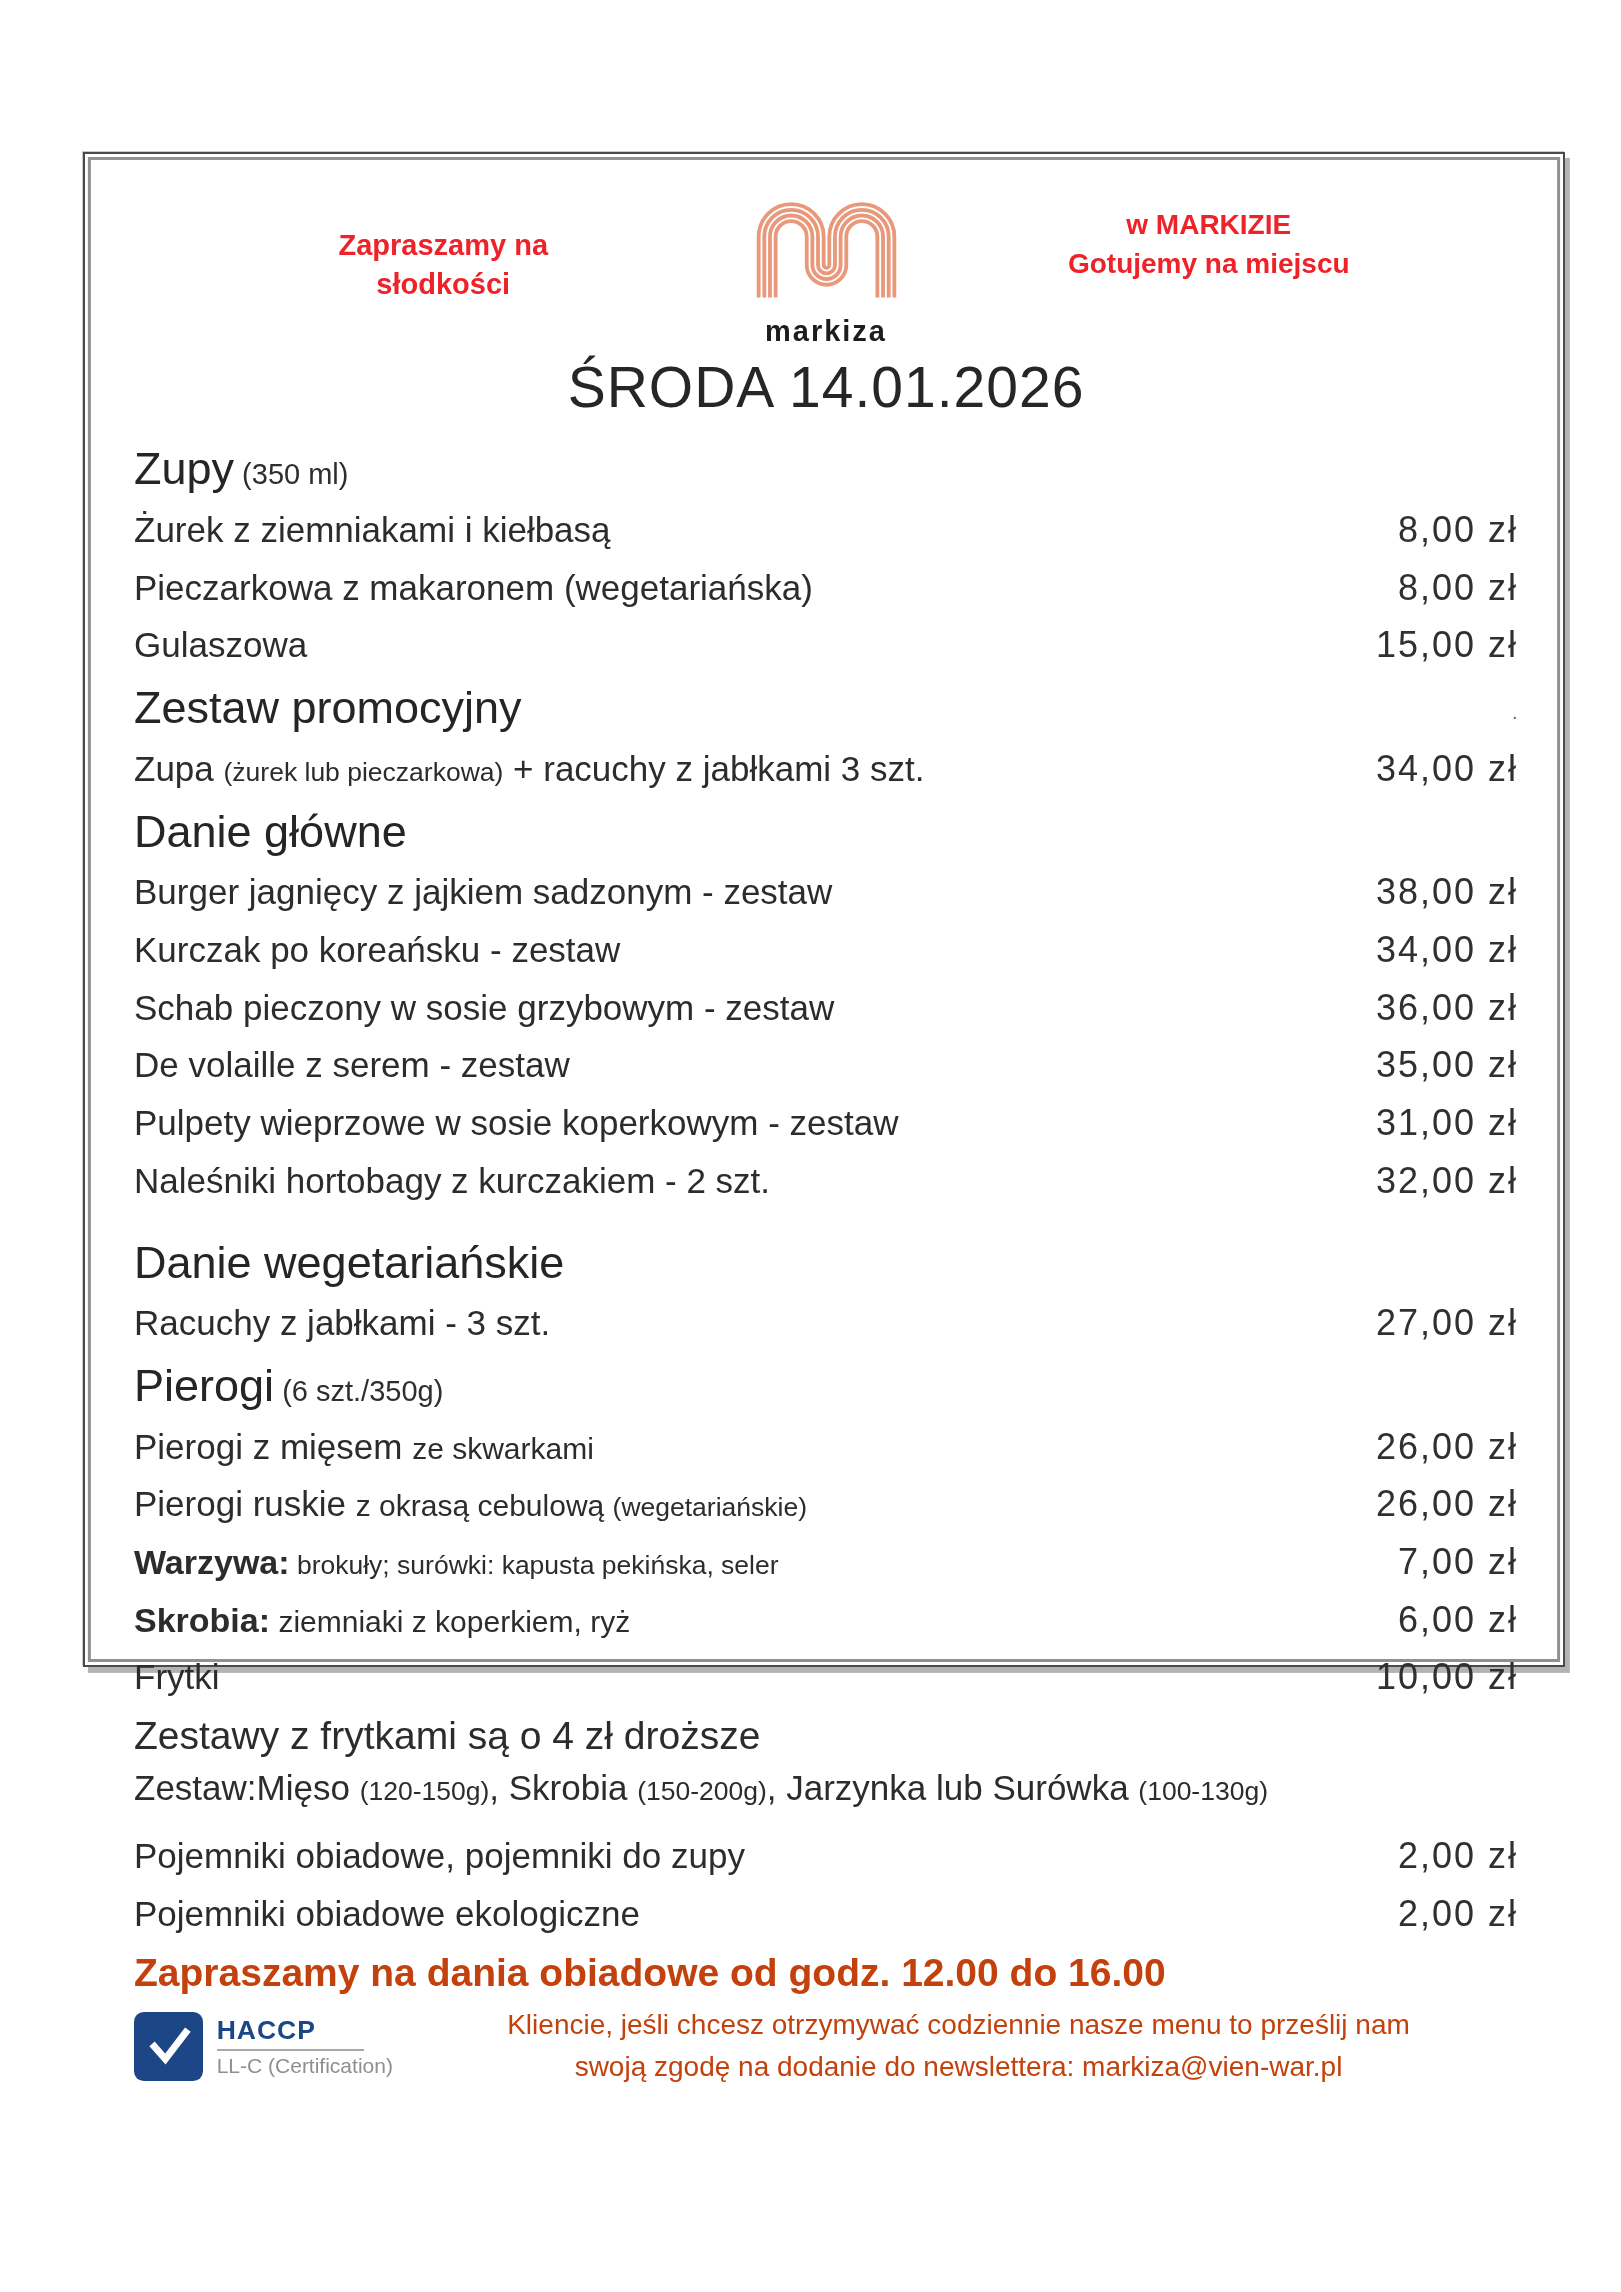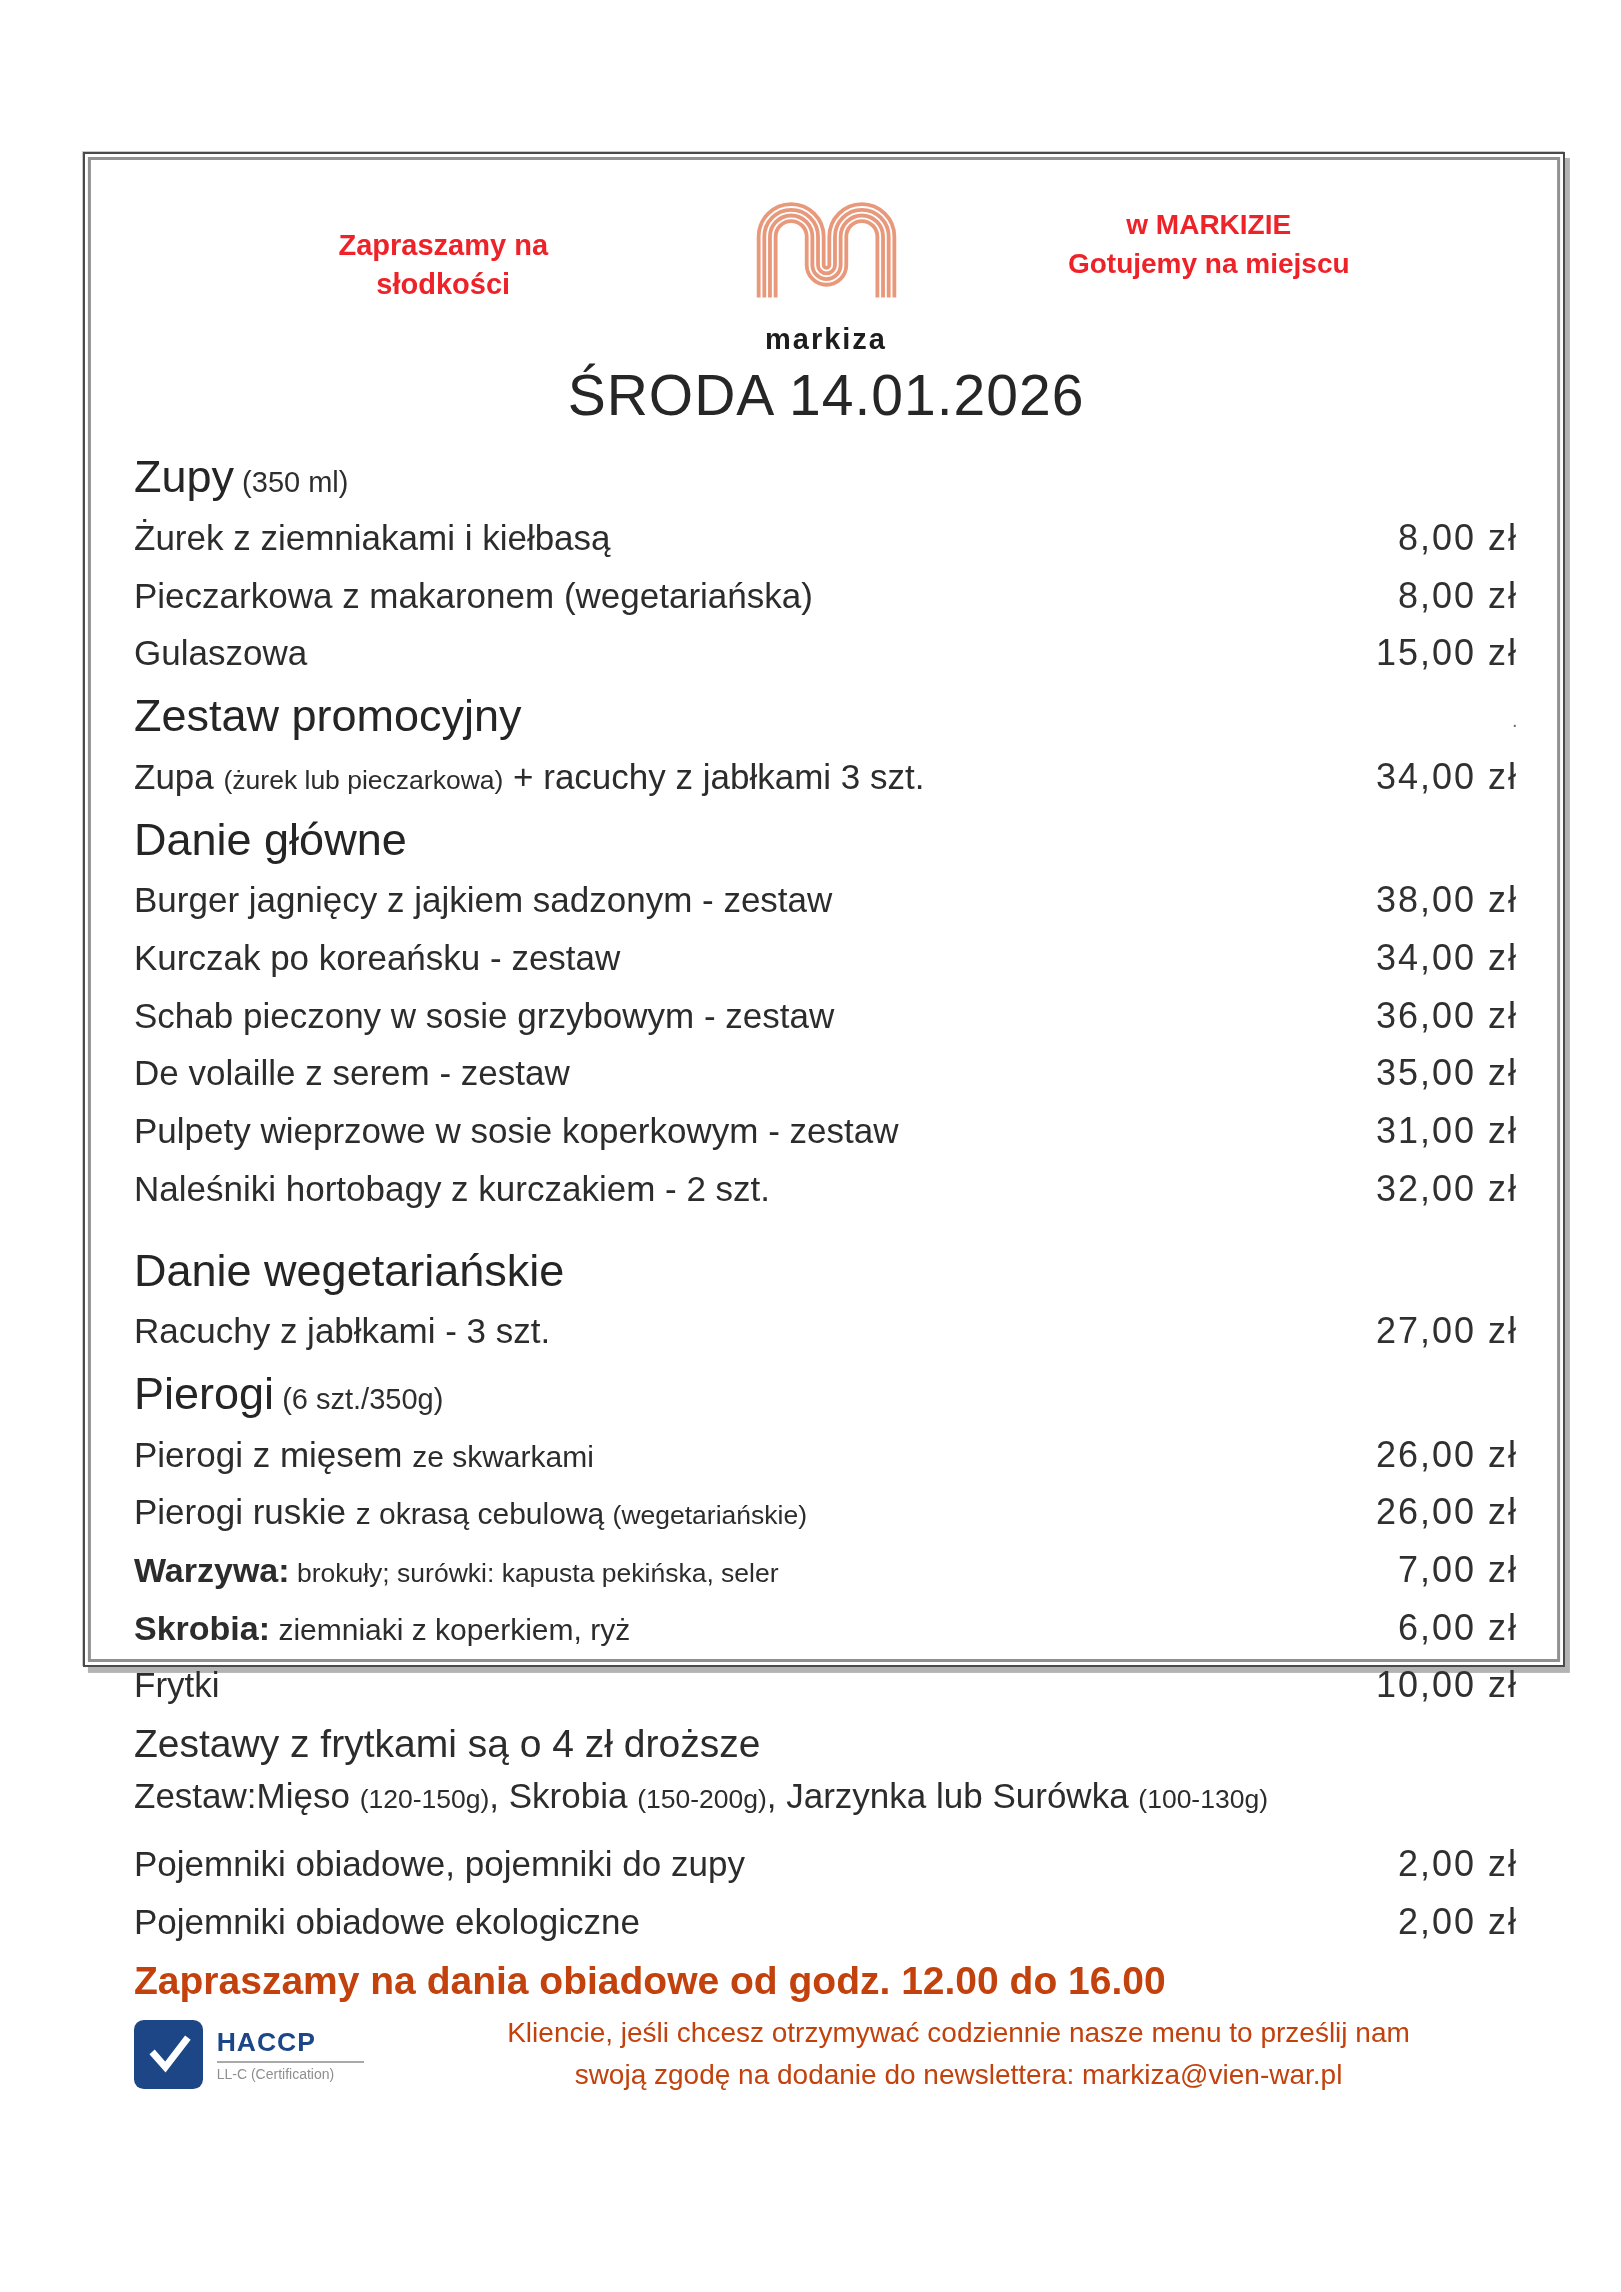--- a/index.html
+++ b/index.html
@@ -17,21 +17,21 @@
     display:flex;flex-direction:column;
   }
   
   .hdr{display:grid;grid-template-columns:1fr auto 1fr;align-items:start;}
   .hdr-left{padding-top:35px;text-align:center;color:#ee2229;font-weight:700;
             font-size:29px;line-height:39px;}
   .hdr-right{padding-top:13.7px;text-align:center;color:#ee2229;font-weight:700;
              font-size:28px;line-height:39px;}
   .hdr-center{text-align:center;}
   .logo-m{display:block;margin:0 auto;}
-  .logo-word{font-size:29px;font-weight:700;letter-spacing:2px;color:#1d1d1d;margin-top:18px;}
+  .logo-word{font-size:29px;font-weight:700;letter-spacing:2px;color:#1d1d1d;margin-top:10px;}
   .title{margin:5.9px 0 19.6px 0;text-align:center;font-size:57px;font-weight:400;
          letter-spacing:1px;color:#262626;}
   
   .menu{flex:1;}
   .row{display:flex;align-items:baseline;margin:0 0 15.7px 0;}
   .nm{flex:1;min-width:0;}
   .price{margin-left:19.6px;white-space:nowrap;font-size:36px;letter-spacing:2px;color:#303030;}
   .h{font-size:45px;font-weight:500;color:#252525;}
   .hs{font-size:29px;font-weight:500;color:#2e2e2e;}
   .t{font-size:35px;font-weight:400;}
@@ -47,21 +47,21 @@
   .row.hours{margin:9.8px 0 7.8px 0;}
   .row.hours .t{font-size:39px;font-weight:600;color:#c2410c;}
   .stray{font-size:19.6px;color:#6a6a6a;letter-spacing:0;}
   
   .ftr{display:grid;grid-template-columns:294px 1fr;align-items:center;margin-top:2px;}
   .haccp{display:flex;align-items:center;gap:13.7px;}
   .haccp-box{width:69px;height:69px;border-radius:9.8px;background:#1d4686;
              display:flex;align-items:center;justify-content:center;}
   .haccp-name{font-size:26.5px;font-weight:700;color:#1d4686;letter-spacing:1px;}
   .haccp-rule{border:none;border-top:2px solid #a9a9a9;margin:3.9px 0 2.9px 0;width:147px;}
-  .haccp-sub{font-size:14px;color:#8f8f8f;}
+  .haccp-sub{font-size:21px;color:#8f8f8f;}
   .newsletter{text-align:center;color:#c2410c;font-size:28px;line-height:42px;font-weight:500;
               padding-right:29px;}
 </style>
 </head>
 <body>
 
 <div class="frame">
 
   <header class="hdr">
     <div class="hdr-left">

